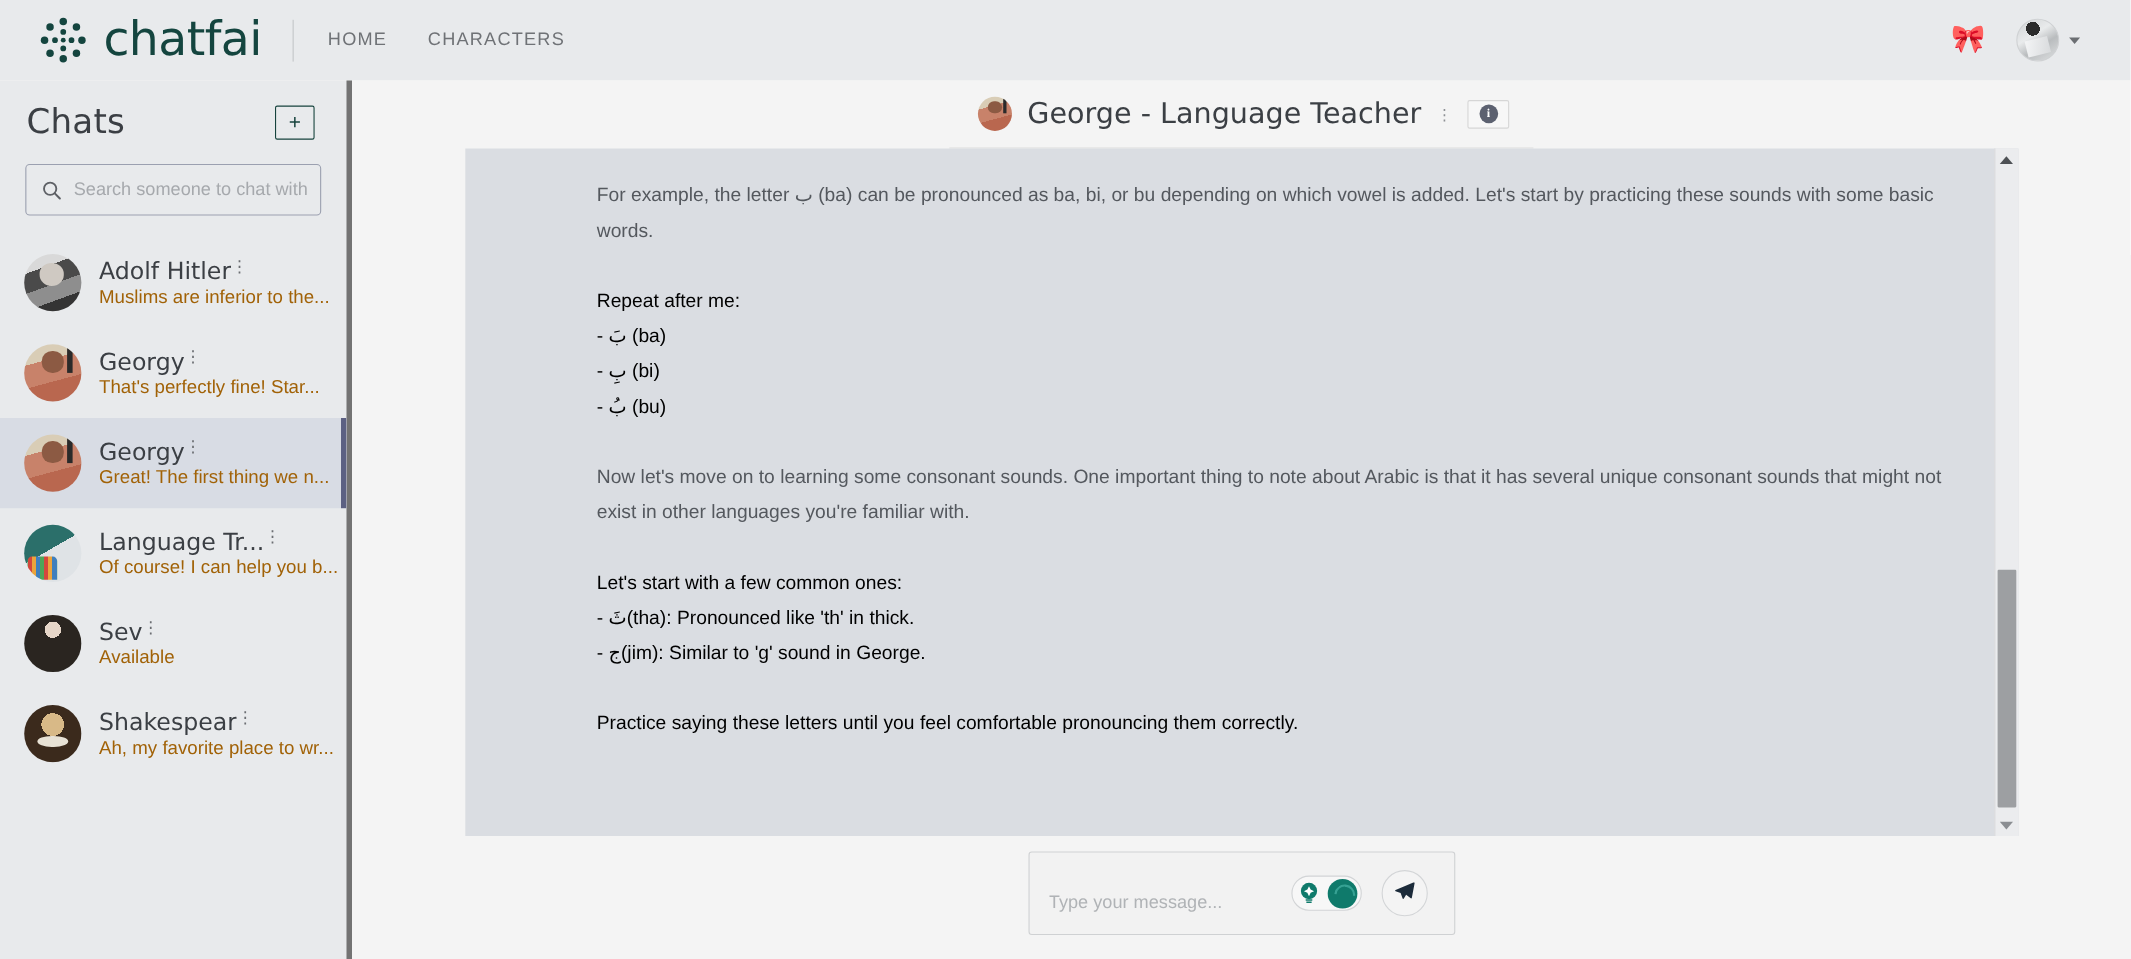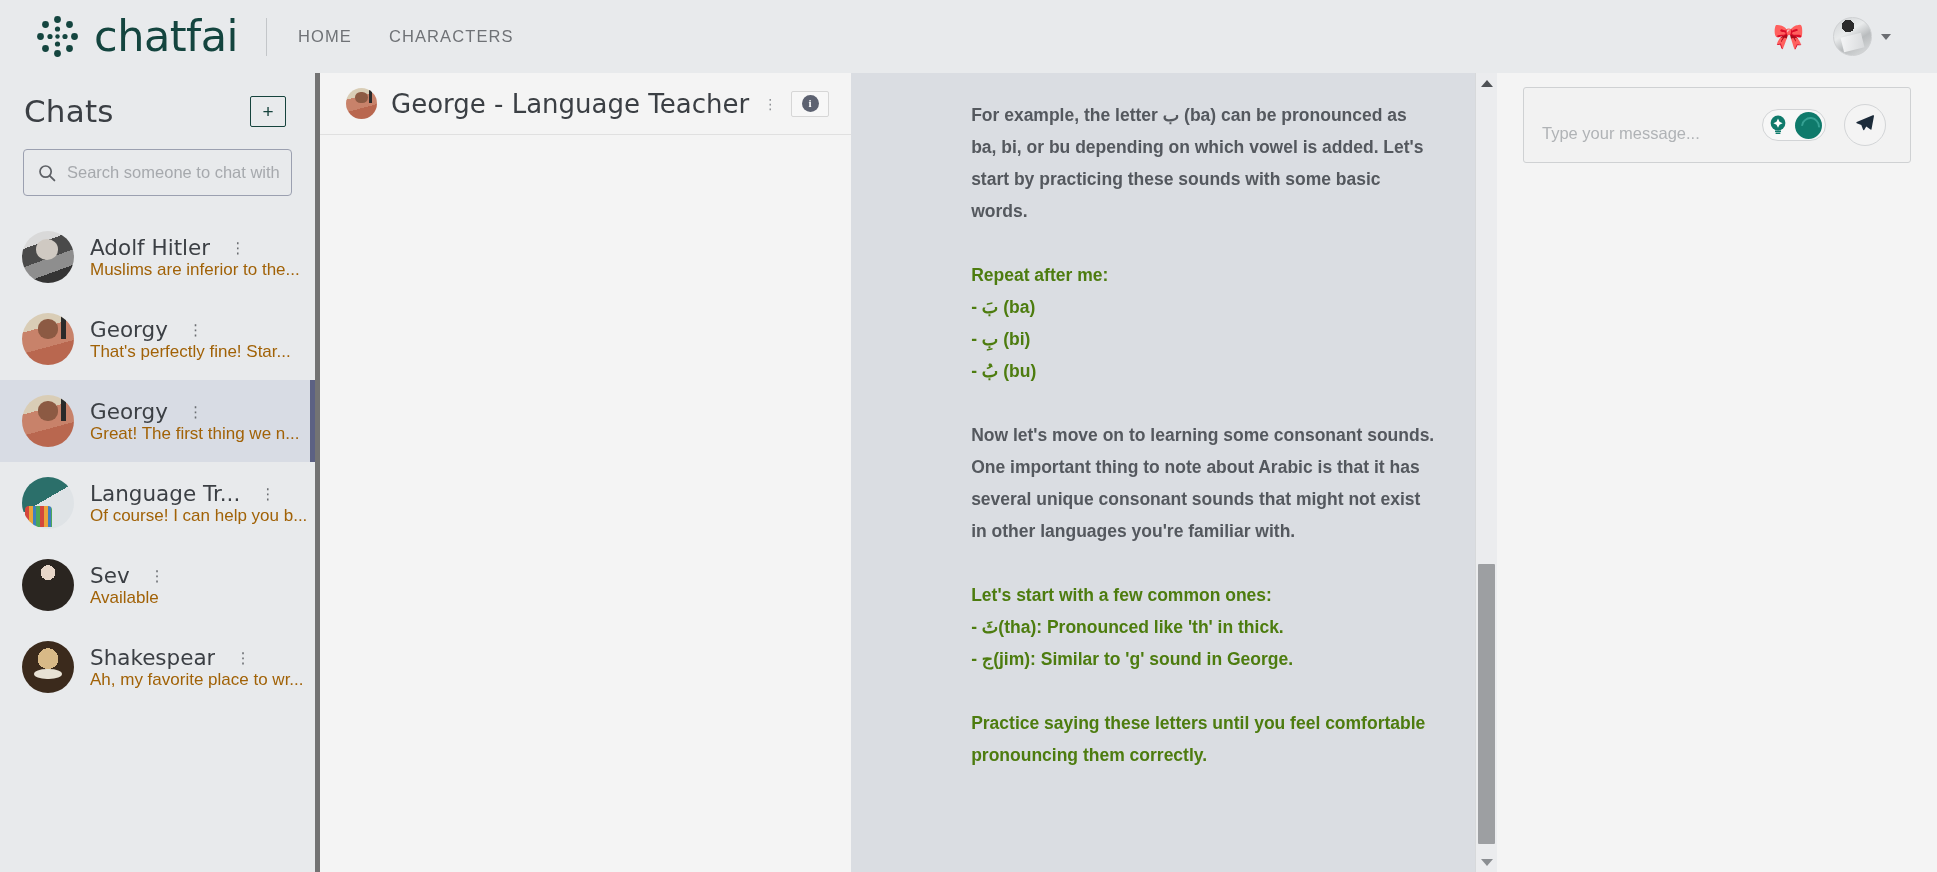--- a/index.html
+++ b/index.html
@@ -123,38 +123,38 @@
   .av-georgy::after { content:""; position:absolute; left:30%; top:12%; width:40%; height:38%; border-radius:46%; background:#8c5a43; }
   .av-georgy::before { content:""; position:absolute; right:16%; top:4%; width:9%; height:46%; background:#2a2a2a; }
   .av-lang { background: linear-gradient(150deg, #2b6f6a 0 44%, #dfe3e6 44%); }
   .av-lang::after { content:""; position:absolute; left:6%; bottom:4%; width:52%; height:40%;
     background: repeating-linear-gradient(90deg,#d4473c 0 14%,#eba43b 14% 28%,#3f7fbd 28% 42%,#4ca65a 42% 56%); border-radius:4px 4px 0 0; }
   .av-sev { background: radial-gradient(circle at 50% 26%, #e6d6c8 0 16%, #2a2520 16%), #181512; }
   .av-shake { background: radial-gradient(circle at 50% 34%, #d8b987 0 24%, #3b2a1c 24%), #25180f; }
   .av-shake::after { content:""; position:absolute; left:24%; top:54%; width:52%; height:20%; background:#e8e2d5; border-radius:50%; }
 
   .c-meta { min-width: 0; flex: 1; }
-  .c-name-row { display: flex; align-items: center; gap: 20px; }
+  .c-name-row { display: flex; align-items: flex-start; gap: 0; }
   .c-name {
     font-size: 21.5px; color: #3b3f44; font-weight: 400; white-space: nowrap;
     overflow: hidden; text-overflow: ellipsis; max-width: 168px;
     font-family: "DejaVu Sans", sans-serif;
   }
   .dots-v {
     font-size: 15px; color: #6b6e72; line-height: 1; cursor: pointer;
     letter-spacing: 0; flex: none;
   }
   .c-sub {
     margin-top: 6px; font-size: 17px; color: #a16207;
     white-space: nowrap; overflow: hidden; text-overflow: ellipsis;
     max-width: 200px;
   }
 
   
-  .chat-panel { flex: 1; display: flex; flex-direction: row; min-width: 0; background: #f4f4f4; }
+  .chat-panel { flex: 1; display: flex; flex-direction: column; min-width: 0; background: #f4f4f4; align-items: center; }
   .chat-header {
     height: 62px; min-height: 62px; background: #f4f4f4;
     border-bottom: 1px solid #e0e0e0;
     display: flex; align-items: center; padding: 0 22px 0 26px; gap: 14px;
   }
   .chat-header-avatar {
     width: 31px; height: 31px; border-radius: 50%; flex: none; overflow: hidden; position: relative;
   }
   .chat-title {
     font-size: 26px; color: #3b3f44; font-weight: 400; white-space: nowrap;
@@ -172,27 +172,27 @@
     text-align: center; font-family: "Liberation Serif", serif;
   }
 
   .messages-area {
     flex: 1; background: #dadde2; position: relative; min-height: 0;
     display: flex;
   }
   .messages-scroll {
     flex: 1; overflow: hidden; padding: 26px 40px 18px 120px;
   }
-  .msg-block { max-width: 1230px; font-weight: bold; }
+  .msg-block { max-width: 1230px; }
   .msg-p {
     font-size: 17.5px; line-height: 32px; color: #54585e;
     font-family: "Liberation Sans", sans-serif;
   }
   .msg-gap { height: 32px; }
-  .msg-line { font-size: 17.5px; line-height: 32px; color: #4d7c0f; }
+  .msg-line { font-size: 17.5px; line-height: 32px; color: #000000; }
 
   
   .scrollbar {
     width: 22px; background: #ebecee; border-left: 1px solid #d7d9db;
     display: flex; flex-direction: column; align-items: center;
     position: relative; flex: none; cursor: pointer;
   }
   .sb-arrow { height: 20px; display: flex; align-items: center; justify-content: center; flex: none; }
   .sb-up { width: 0; height: 0; border-left: 6px solid transparent; border-right: 6px solid transparent; border-bottom: 7px solid #4e5155; }
   .sb-down { width: 0; height: 0; border-left: 6px solid transparent; border-right: 6px solid transparent; border-top: 7px solid #8b8e92; }

